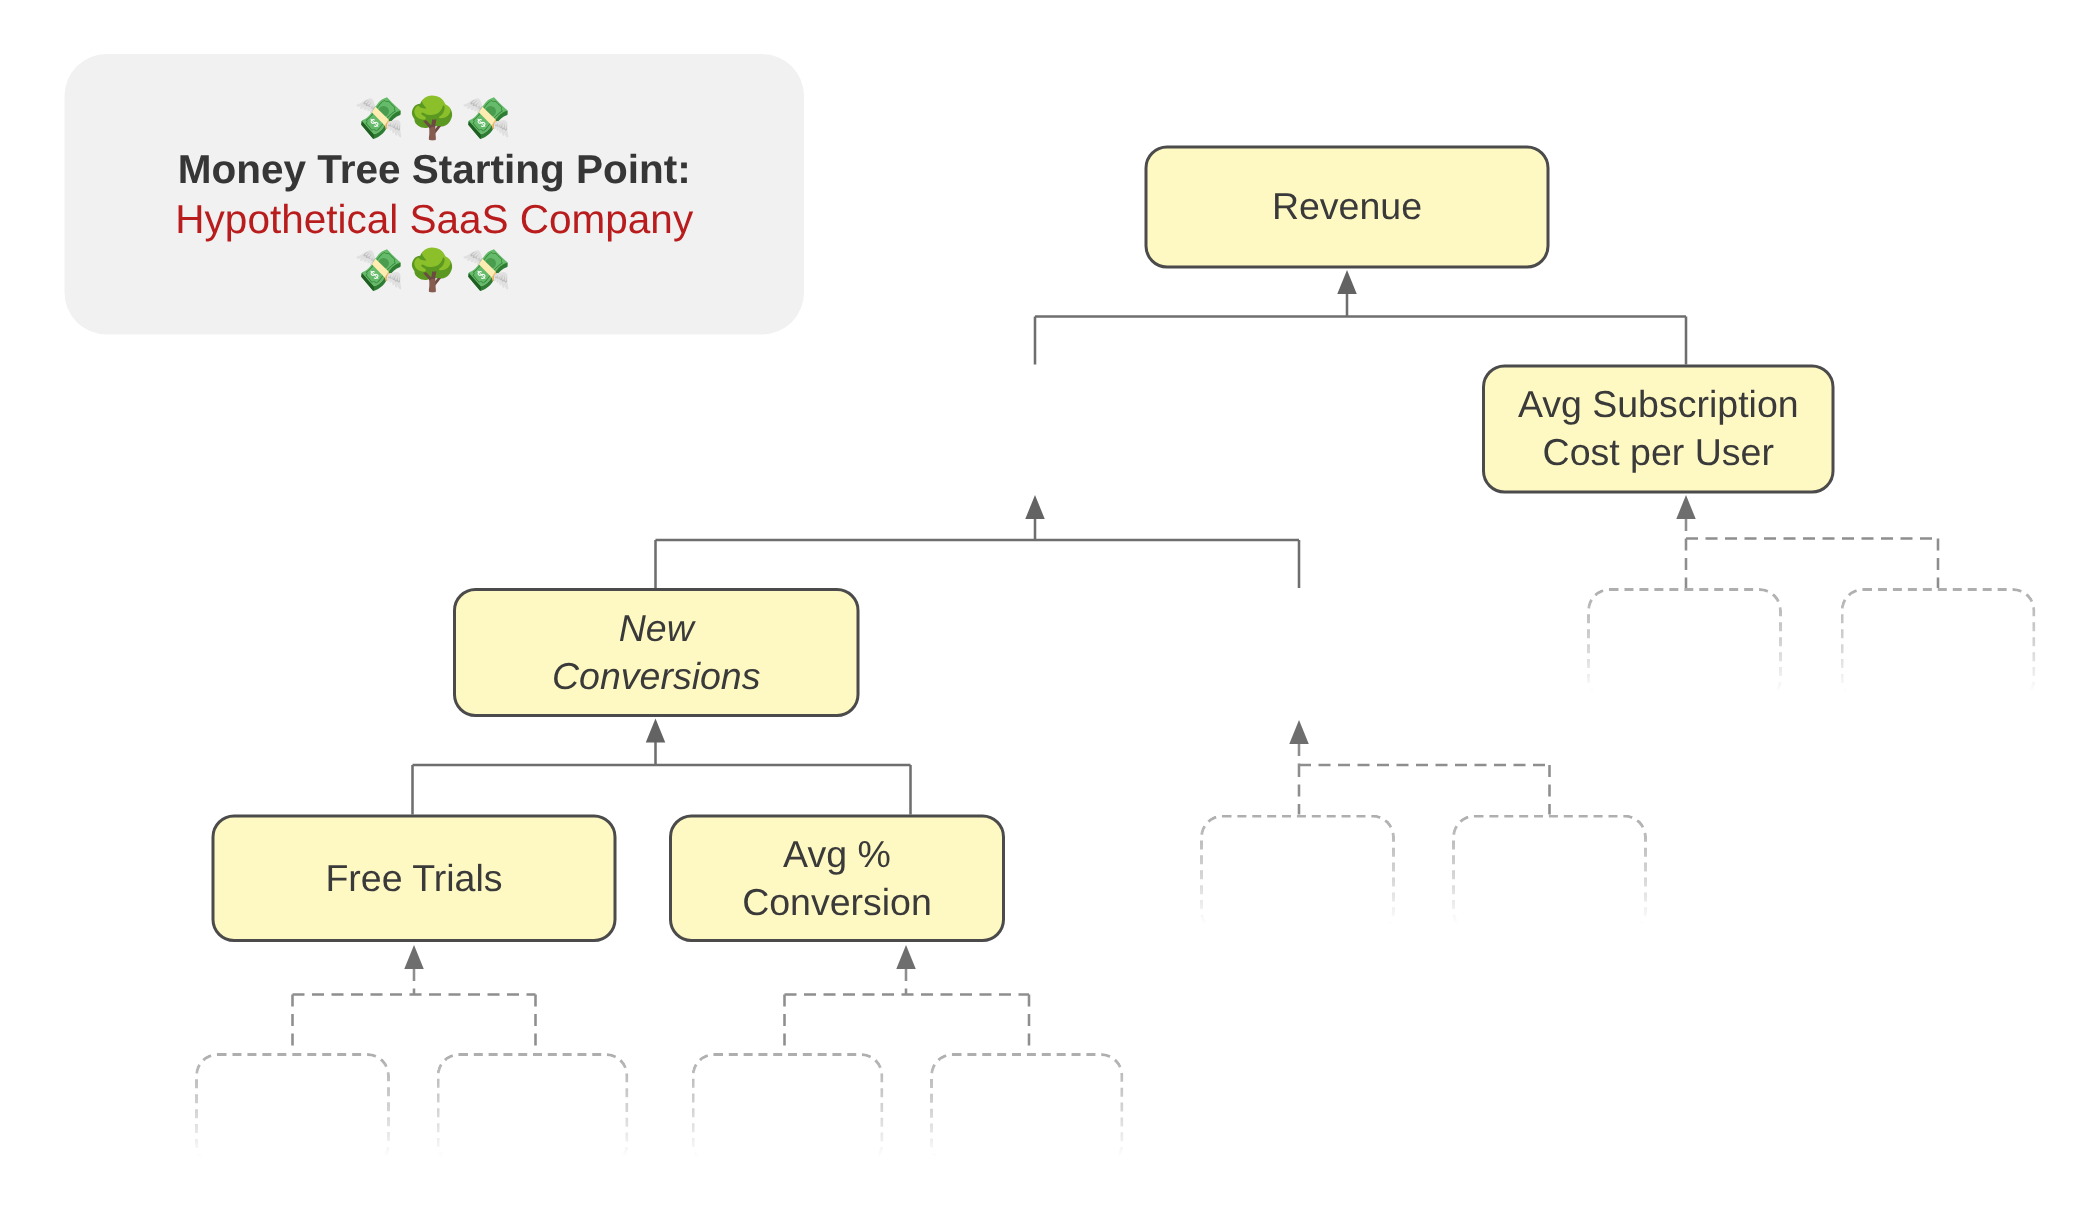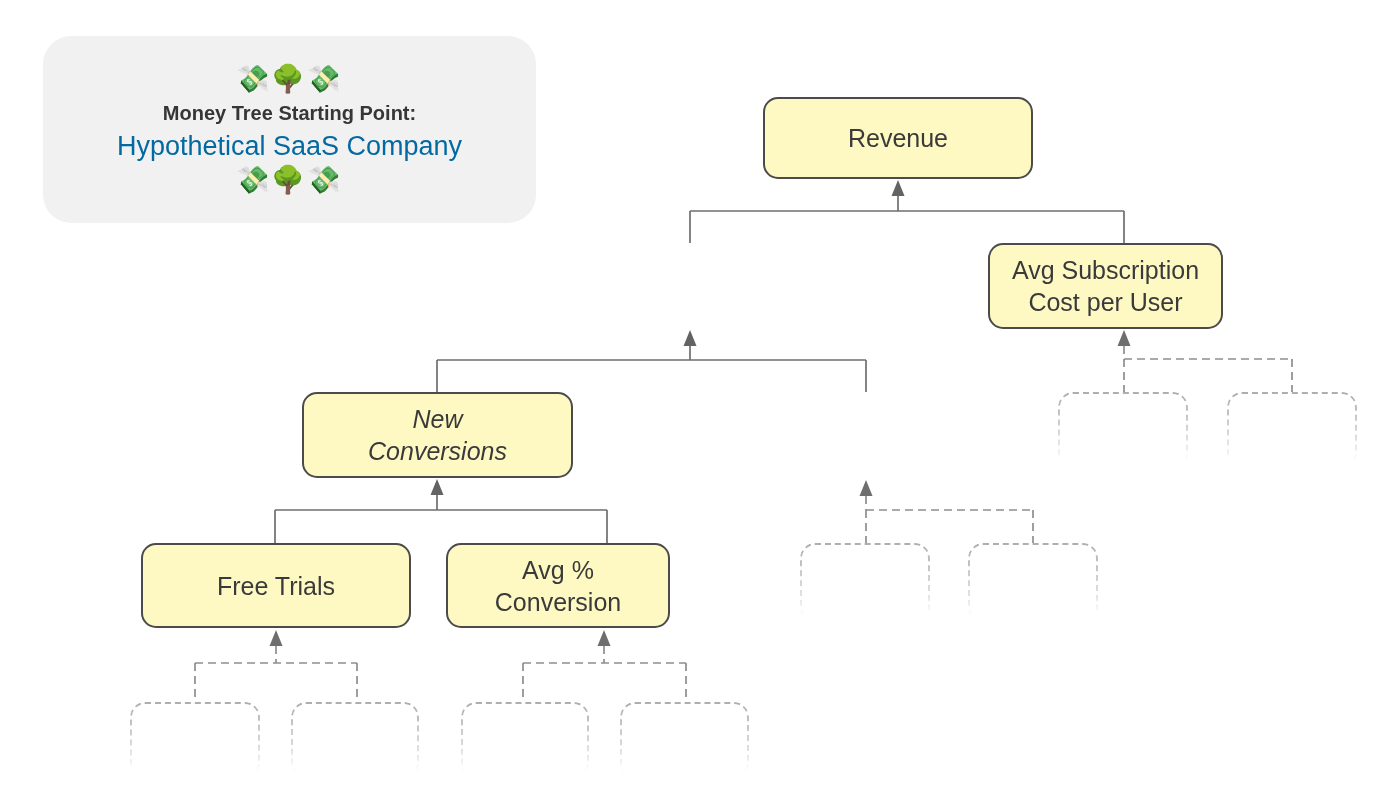--- a/index.html
+++ b/index.html
@@ -37,29 +37,29 @@
     justify-content: center;
     gap: 1px;
     text-align: center;
   }
   .emoji-row {
     font-size: 27px;
     line-height: 34px;
     letter-spacing: 2px;
   }
   .title-line-1 {
-    font-size: 20px;
+    font-size: 27px;
     font-weight: 600;
     color: #363636;
     line-height: 32px;
   }
   .title-line-2 {
     font-size: 27px;
     font-weight: 400;
-    color: #0369a1;
+    color: #b91c1c;
     line-height: 32px;
   }
   
   .node {
     position: absolute;
     box-sizing: border-box;
     background: #fef9c3;
     border: 2px solid #4b4b4b;
     border-radius: 15px;
     display: flex;

